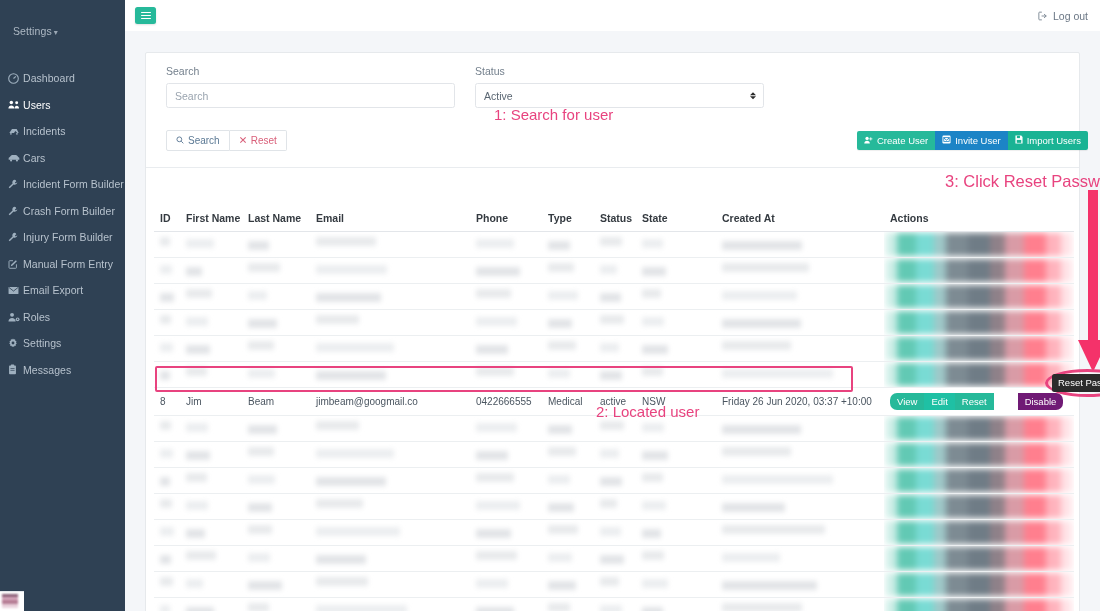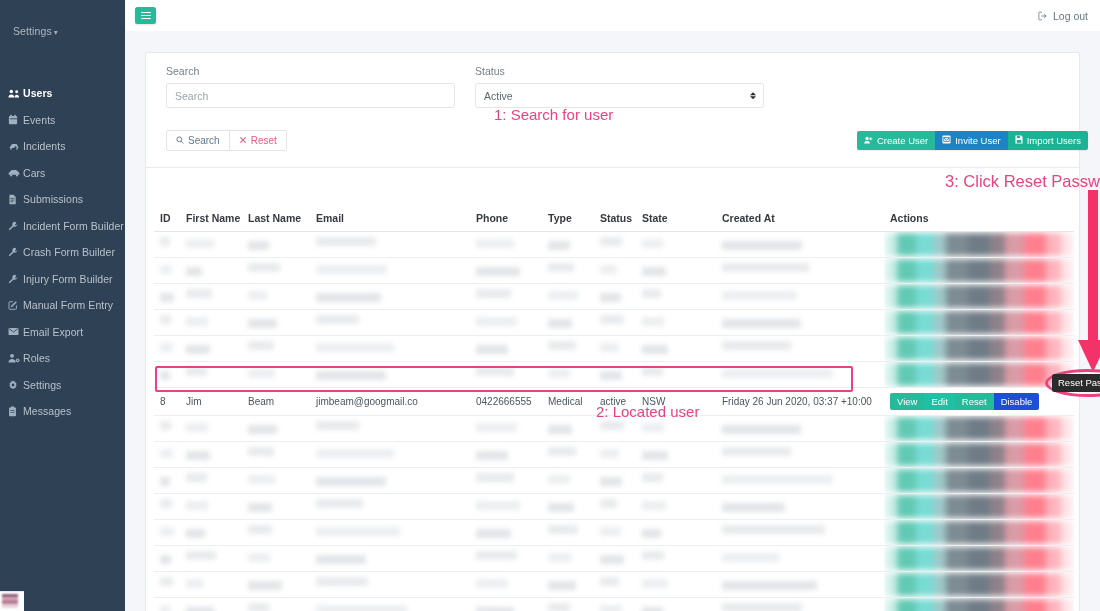--- a/index.html
+++ b/index.html
@@ -46,21 +46,21 @@
     color: #b7c2cd;
     letter-spacing: .05px;
     white-space: nowrap;
   }
   .side-item .si-ico {
     width: 15px; flex: 0 0 15px;
     display: inline-flex; align-items: center; justify-content: flex-start;
     color: #9fb0bf;
   }
   .side-item .si-ico svg { display:block; }
-  .side-item.active { color: #ffffff; font-weight: bold; margin-top: 33px; }
+  .side-item.active { color: #ffffff; font-weight: normal; }
   .side-item.active .si-ico { color: #ffffff; }
 
   .side-bottom-icon {
     position: absolute; left: 0; bottom: 0;
     width: 24px; height: 20px;
     background: #fff;
     border-top: 1px solid #e3e6ea;
     overflow: hidden;
   }
   .side-bottom-icon .bi {
@@ -235,30 +235,30 @@
     position: absolute;
     left: 155px; top: 366px;
     width: 698px; height: 26px;
     border: 2.5px solid #e8437f;
     border-radius: 2px;
     pointer-events: none;
     z-index: 6;
   }
 
   
-  .real-acts { display: inline-flex; border-radius: 2px; overflow: hidden; position: relative; }
+  .real-acts { display: inline-flex; border-radius: 7px; overflow: hidden; position: relative; }
   .ra {
     height: 17px; padding: 0 7px;
     font-size: 9.5px; color: #fff;
     display: inline-flex; align-items: center;
   }
   .ra-view { background: #26b99a; }
   .ra-edit { background: #1fc0a4; }
   .ra-reset { background: #26b99a; }
-  .ra-disable { background: #1d4ed8; }
+  .ra-disable { background: #701a75; margin-left: 24px; }
 
   
   .anno {
     position: absolute; z-index: 20;
     color: #e8437f;
     font-size: 15px;
     white-space: nowrap;
   }
   #anno1 { left: 369px; top: 106px; }
   #anno2 { left: 471px; top: 403px; }
@@ -292,44 +292,43 @@
 
     <div class="side-user">
       <div class="side-user-name"></div>
       <div class="side-settings">
         <span>Settings</span><span class="caret">▾</span>
       </div>
     </div>
 
     <div class="side-nav">
 
+      <div class="side-item">
+        <span class="si-ico">
+            <svg width="11" height="11" viewBox="0 0 16 16" fill="currentColor">
+              <circle cx="8" cy="8" r="7" fill="none" stroke="currentColor" stroke-width="1.6"></circle>
+              <path d="M8 8 L11.5 5"></path>
+              <path d="M8 8 L11.5 5" stroke="currentColor" stroke-width="1.6"></path>
+            </svg>
+          </span>
+        <span>Dashboard</span>
+      </div>
 
       <div class="side-item active">
         <span class="si-ico">
             <svg width="12" height="11" viewBox="0 0 18 14" fill="currentColor">
               <circle cx="5" cy="4" r="2.6"></circle>
               <circle cx="13" cy="4.3" r="2.2"></circle>
               <path d="M0.6 13c0-3 2-4.6 4.4-4.6S9.4 10 9.4 13z"></path>
               <path d="M9.8 13c0-2.5 1.6-4 3.4-4s3.3 1.5 3.3 4z"></path>
             </svg>
           </span>
         <span>Users</span>
       </div>
 
-      <div class="side-item">
-        <span class="si-ico">
-            <svg width="10" height="11" viewBox="0 0 14 16" fill="currentColor">
-              <rect x="1" y="3" width="12" height="12" rx="1.4"></rect>
-              <rect x="3" y="1" width="2" height="3.4" rx="0.8"></rect>
-              <rect x="9" y="1" width="2" height="3.4" rx="0.8"></rect>
-              <rect x="2.6" y="6.4" width="10.8" height="1.2" fill="#2f4154"></rect>
-            </svg>
-          </span>
-        <span>Events</span>
-      </div>
 
       <div class="side-item">
         <span class="si-ico">
             <svg width="12" height="10" viewBox="0 0 18 12" fill="currentColor">
               <path d="M2 9h7l2-3 3 3h2L13 3H6z"></path>
               <circle cx="4.4" cy="10.2" r="1.3"></circle>
               <circle cx="13.4" cy="10.2" r="1.3"></circle>
             </svg>
           </span>
         <span>Incidents</span>
@@ -339,31 +338,20 @@
         <span class="si-ico">
             <svg width="12" height="10" viewBox="0 0 18 12" fill="currentColor">
               <path d="M1 8.5h16v-2.2c0-0.8-0.5-1.3-1.3-1.5l-2.2-2.4C13 1.7 12.4 1.4 11.7 1.4H6.3C5.6 1.4 5 1.7 4.6 2.4L2.4 4.8C1.6 5 1 5.5 1 6.3z"></path>
               <circle cx="4.6" cy="9.6" r="1.6"></circle>
               <circle cx="13.4" cy="9.6" r="1.6"></circle>
             </svg>
           </span>
         <span>Cars</span>
       </div>
 
-      <div class="side-item">
-        <span class="si-ico">
-            <svg width="9" height="11" viewBox="0 0 12 16" fill="currentColor">
-              <path d="M1.5 1h6l3.2 3.2V15H1.5z"></path>
-              <rect x="3" y="6" width="6" height="1" fill="#2f4154"></rect>
-              <rect x="3" y="8.4" width="6" height="1" fill="#2f4154"></rect>
-              <rect x="3" y="10.8" width="4" height="1" fill="#2f4154"></rect>
-            </svg>
-          </span>
-        <span>Submissions</span>
-      </div>
 
 
       <div class="side-item">
         <span class="si-ico">
             <svg width="10" height="10" viewBox="0 0 14 14" fill="currentColor">
               <path d="M9.6 1a3.6 3.6 0 0 0-3.2 5.2L1 11.6 2.4 13l5.4-5.4A3.6 3.6 0 0 0 13 4.4l-2 2-1.4-1.4 2-2A3.6 3.6 0 0 0 9.6 1z"></path>
             </svg>
           </span>
         <span>Incident Form Builder</span>
       </div>

